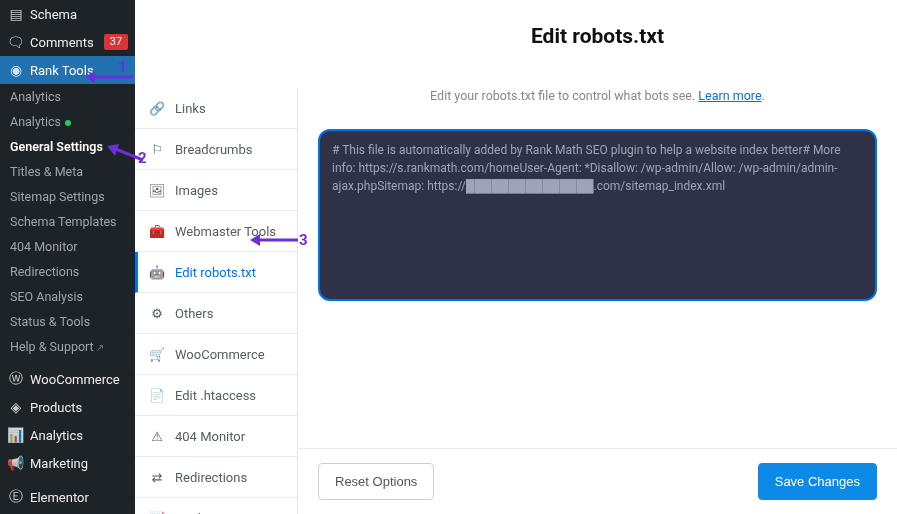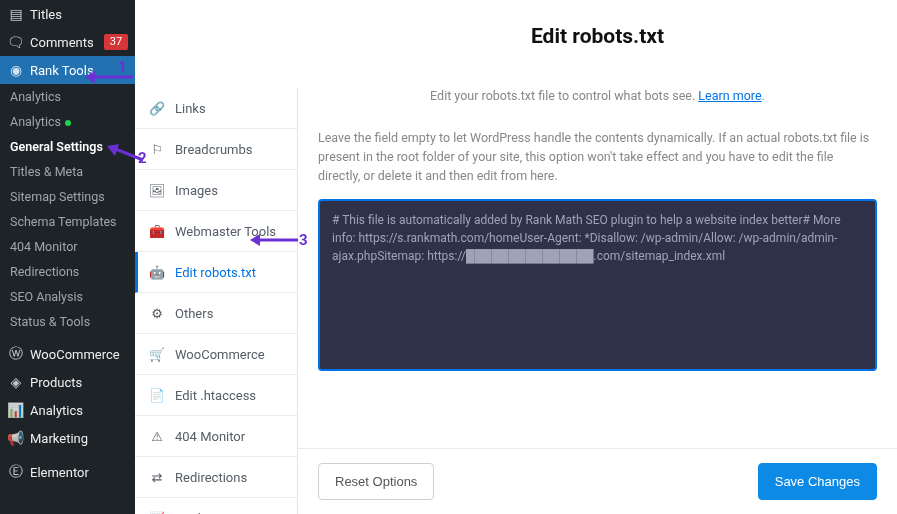--- a/index.html
+++ b/index.html
@@ -24,38 +24,38 @@
   .settings-item.selected { color:#0073e6; border-left:3px solid #0073e6; padding-left:11px; background:#fff; }
   
   
   .main { position:absolute; left:298px; top:0; width:599px; height:514px; background:#fff; }
   .main-header { text-align:center; padding:24px 20px 10px; }
   .main-header h1 { font-size:21px; font-weight:700; color:#111; margin-bottom:8px; }
   .main-header p { font-size:12.5px; color:#888;margin-top:40px; }
   .main-header a { color:#0073e6; text-decoration:underline; }
   .main-body { padding:16px 20px 10px 20px; }
   .help-text { font-size:12.5px; color:#888; line-height:1.5; margin-bottom:14px; }
-  .editor { width:100%; height:172px; background:#2e3148; border:2px solid #0073e6; border-radius:4px; padding:10px 12px; color:#a0a3b8; font-size:12px; line-height:1.5; overflow:hidden; }
+  .editor { width:100%; height:172px; background:#2e3148; border:2px solid #0073e6; border-radius:12px; padding:10px 12px; color:#a0a3b8; font-size:12px; line-height:1.5; overflow:hidden; }
   .footer-bar { position:absolute; left:298px; bottom:0; width:599px; padding:14px 20px; border-top:1px solid #e8eaed; display:flex; justify-content:space-between; background:#fff; }
   .btn { padding:10px 16px; border-radius:4px; font-size:13px; cursor:pointer; border:1px solid #ccd0d4; background:#fff; color:#555; }
   .btn.primary { background:#0d8ae6; border-color:#0d8ae6; color:#fff;margin-left:20px; }
 
   
   .anno-num { position:absolute; font-weight:700; font-size:15px; color:#6b2fd6; z-index:50; }
   .arrow { position:absolute; z-index:49; }
   svg.arrowsvg path { stroke:#6b2fd6; stroke-width:3; fill:none; }
   svg.arrowsvg polygon { fill:#6b2fd6; }
 </style>
 </head>
 <body>
 
 <div class="wp-sidebar">
   <div class="wp-item">
     <span class="ico">▤</span>
-    <span>Titles</span>
+    <span>Schema</span>
   </div>
   <div class="wp-item">
     <span class="ico">🗨</span>
     <span>Comments</span>
     <span class="badge">37</span>
   </div>
   <div class="wp-item active">
     <span class="ico">◉</span>
     <span>Rank Tools</span>
   </div>
@@ -64,20 +64,23 @@
     <span>Analytics</span><span class="green-dot"></span>
   </div>
   <div class="wp-subitem bold">General Settings</div>
   <div class="wp-subitem">Titles &amp; Meta</div>
   <div class="wp-subitem">Sitemap Settings</div>
   <div class="wp-subitem">Schema Templates</div>
   <div class="wp-subitem">404 Monitor</div>
   <div class="wp-subitem">Redirections</div>
   <div class="wp-subitem">SEO Analysis</div>
   <div class="wp-subitem">Status &amp; Tools</div>
+  <div class="wp-subitem">
+    <span>Help &amp; Support</span><span class="ext-link">↗</span>
+  </div>
   <div class="wp-gap"></div>
   <div class="wp-item">
     <span class="ico">ⓦ</span>
     <span>WooCommerce</span>
   </div>
   <div class="wp-item">
     <span class="ico">◈</span>
     <span>Products</span>
   </div>
   <div class="wp-item">
@@ -147,21 +150,20 @@
 </div>
 
 <div class="main">
   <div class="main-header">
     <h1>Edit robots.txt</h1>
     <p>
       <span>Edit your robots.txt file to control what bots see. </span><a href="#">Learn more</a>.
     </p>
   </div>
   <div class="main-body">
-    <p class="help-text">Leave the field empty to let WordPress handle the contents dynamically. If an actual robots.txt file is present in the root folder of your site, this option won't take effect and you have to edit the file directly, or delete it and then edit from here.</p>
     <div class="editor"># This file is automatically added by Rank Math SEO plugin to help a website index better# More info: https://s.rankmath.com/homeUser-Agent: *Disallow: /wp-admin/Allow: /wp-admin/admin-ajax.phpSitemap: https://███████████████.com/sitemap_index.xml</div>
   </div>
 </div>
 
 <div class="footer-bar">
   <button class="btn">Reset Options</button>
   <button class="btn primary">Save Changes</button>
 </div>
 
 <div class="anno-num" style="left:118px; top:58px;">1</div>

